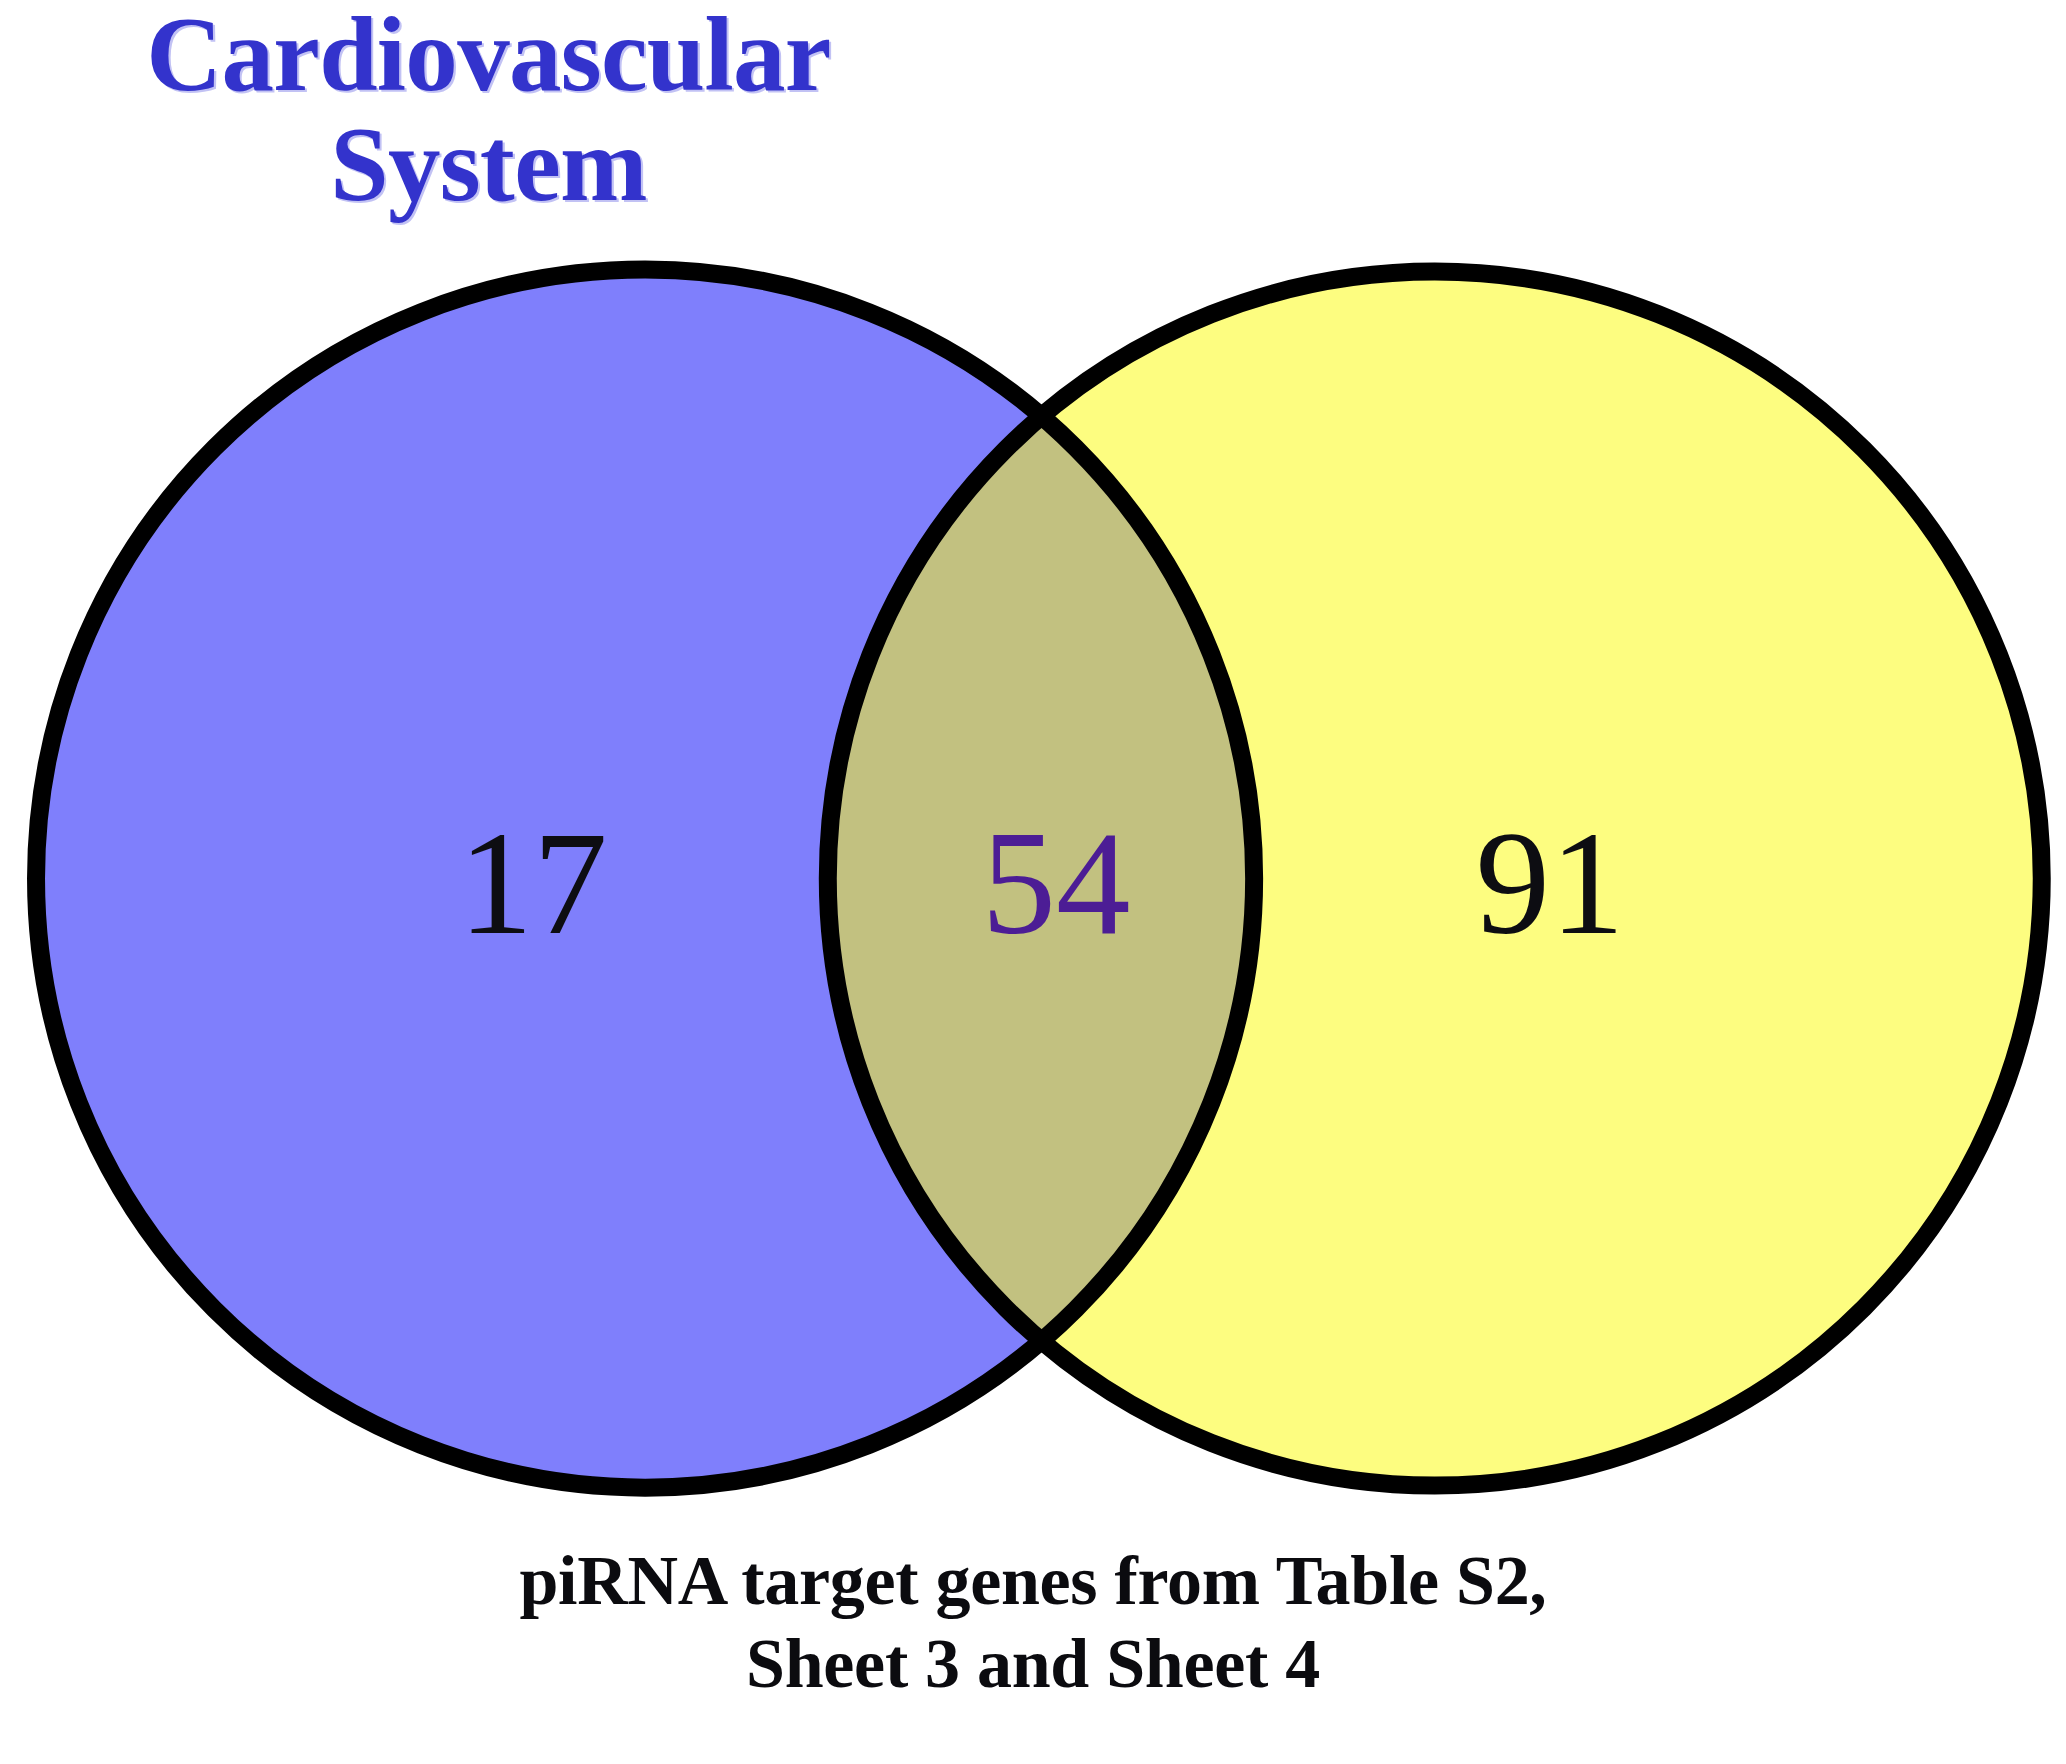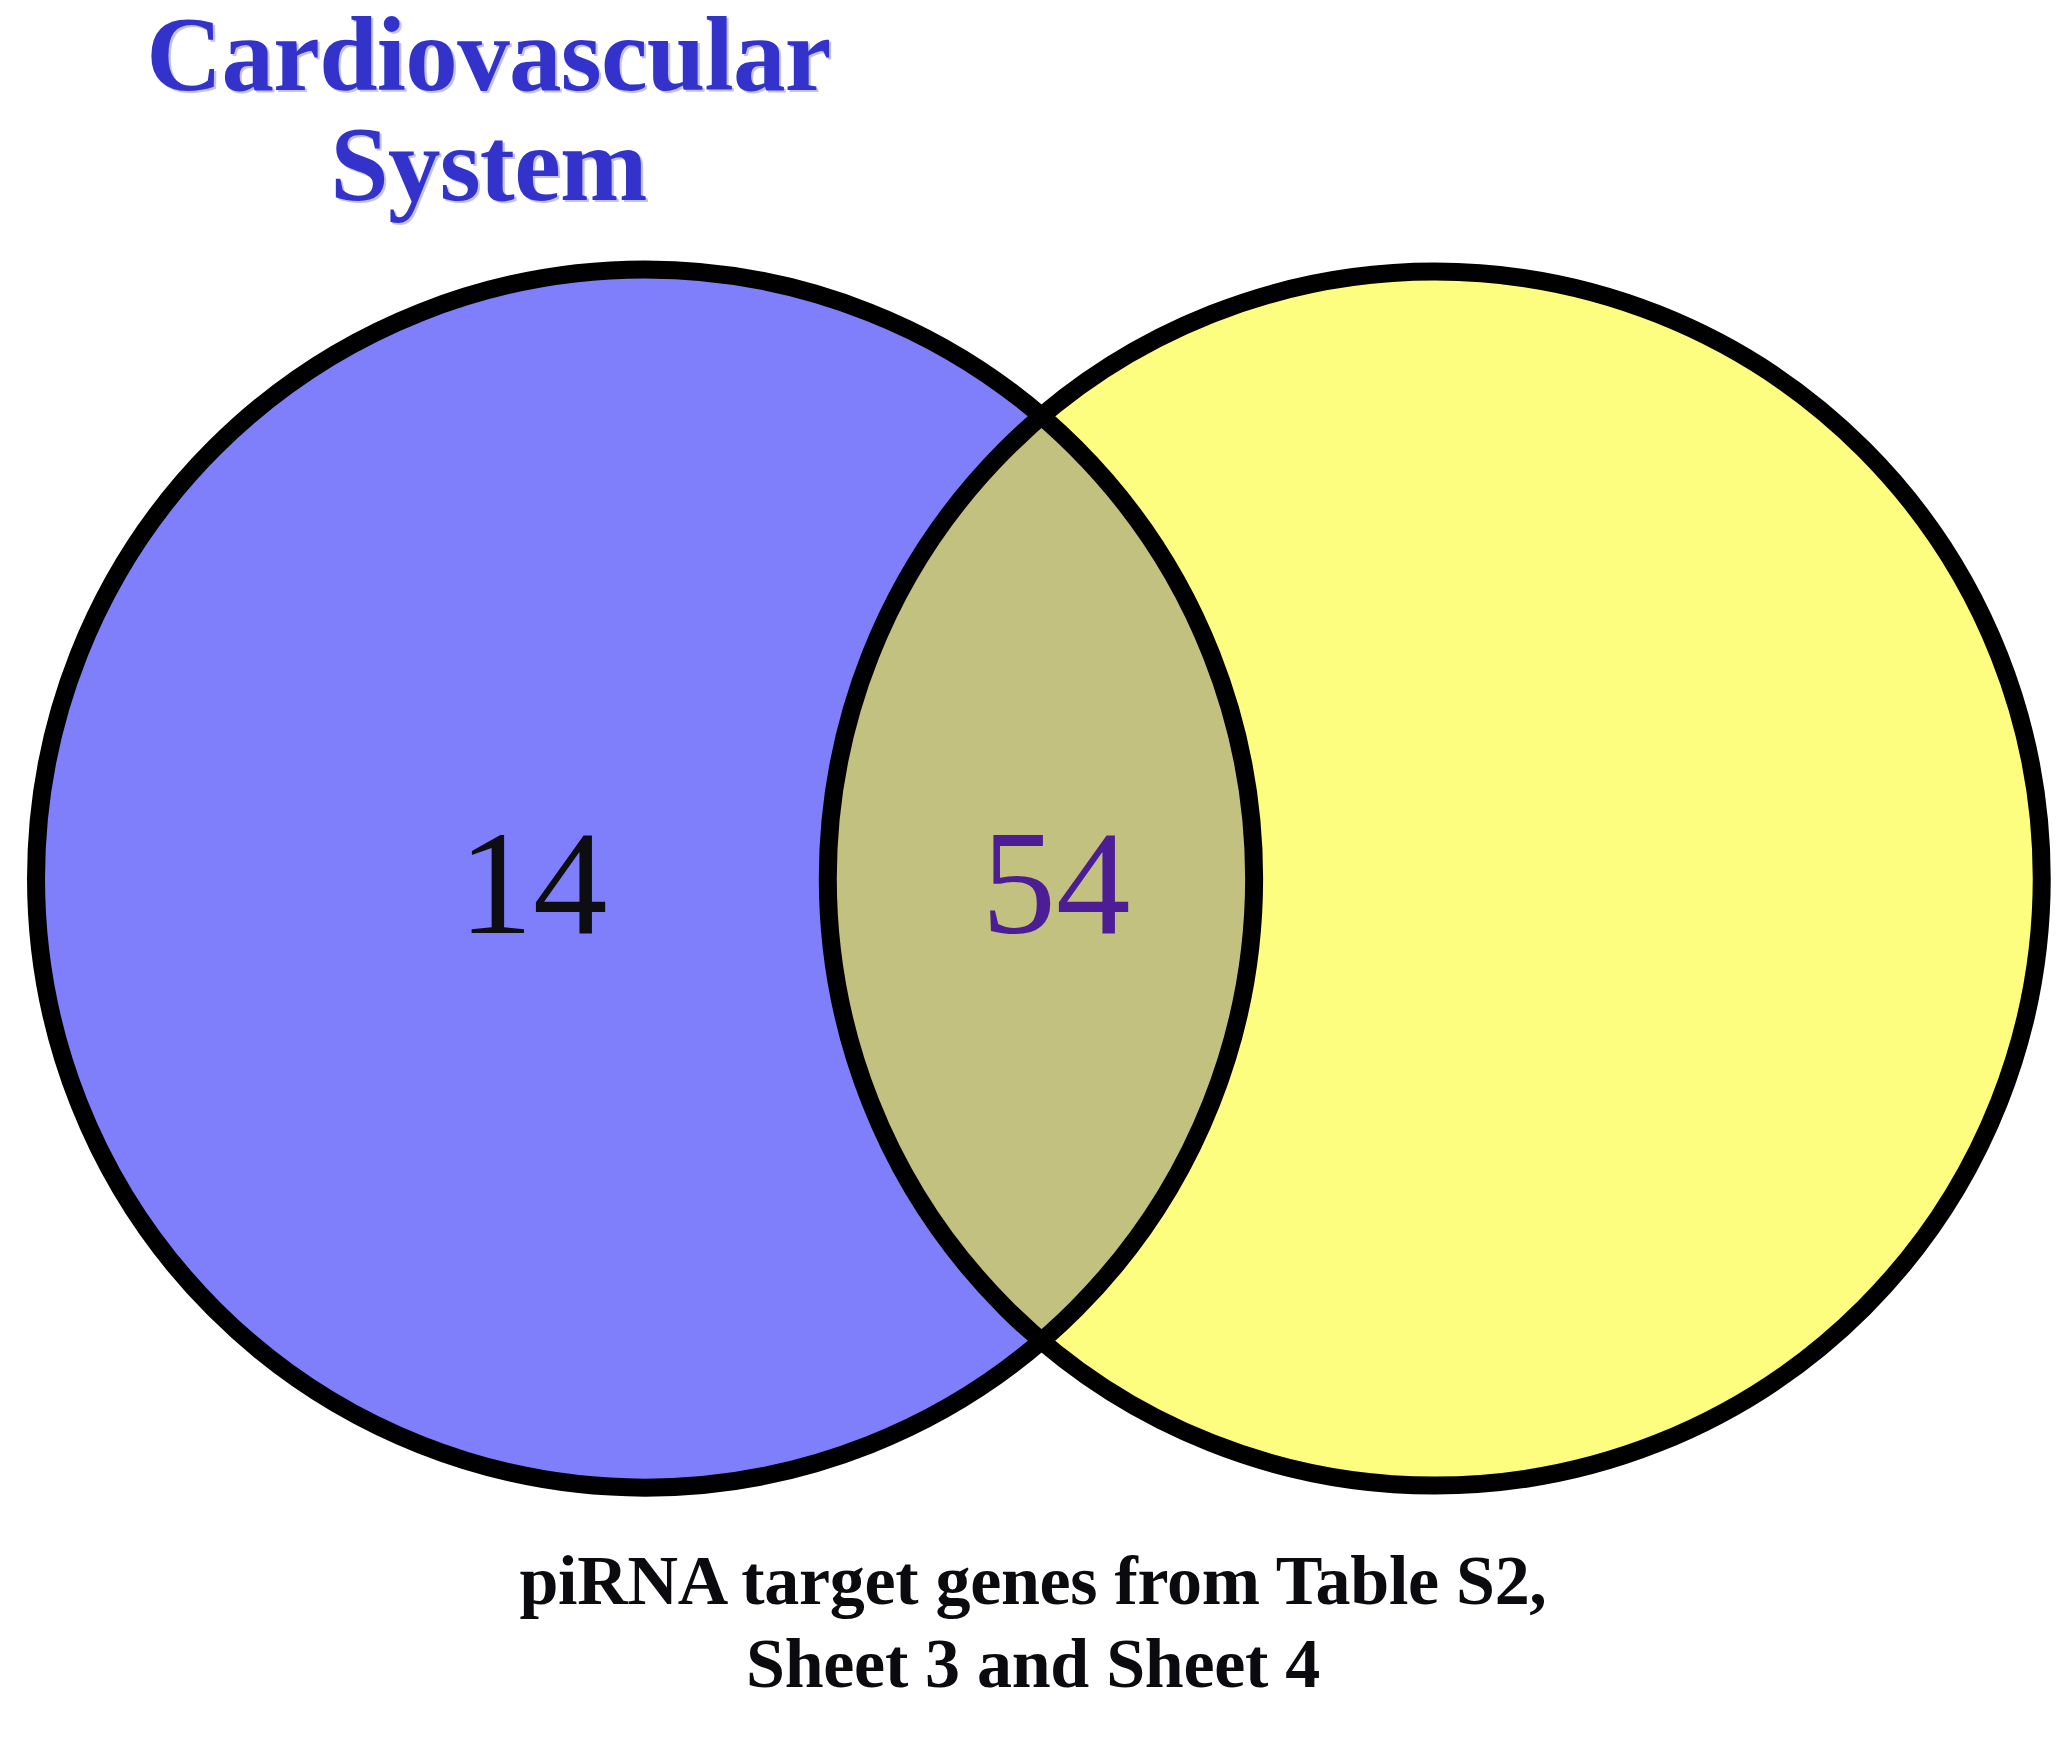--- a/index.html
+++ b/index.html
@@ -119,19 +119,20 @@
     <circle id="circle-right-fill" cx="2073" cy="940" r="877" fill="#fdfd80"></circle>
 
     <g clip-path="url(#clip-left)">
       <circle id="circle-intersection-fill" cx="2073" cy="940" r="877" fill="#c2c180"></circle>
     </g>
 
     <circle id="circle-left-stroke" cx="932" cy="940" r="880" fill="none" stroke="#000000" stroke-width="26"></circle>
     <circle id="circle-right-stroke" cx="2073" cy="940" r="877" fill="none" stroke="#000000" stroke-width="26"></circle>
   </svg>
 
-  <div class="count count-left" style="color: rgb(13, 13, 18);">14</div>
+  <div class="count count-left" style="color: rgb(13, 13, 18);">17</div>
   <div class="count count-center" style="color: #4c1d95;">54</div>
+  <div class="count count-right" style="color: rgb(13, 13, 18);">91</div>
 </div>
 
 <div class="caption">piRNA target genes from Table S2,
 Sheet 3 and Sheet 4</div>
 
 
 </body></html>

